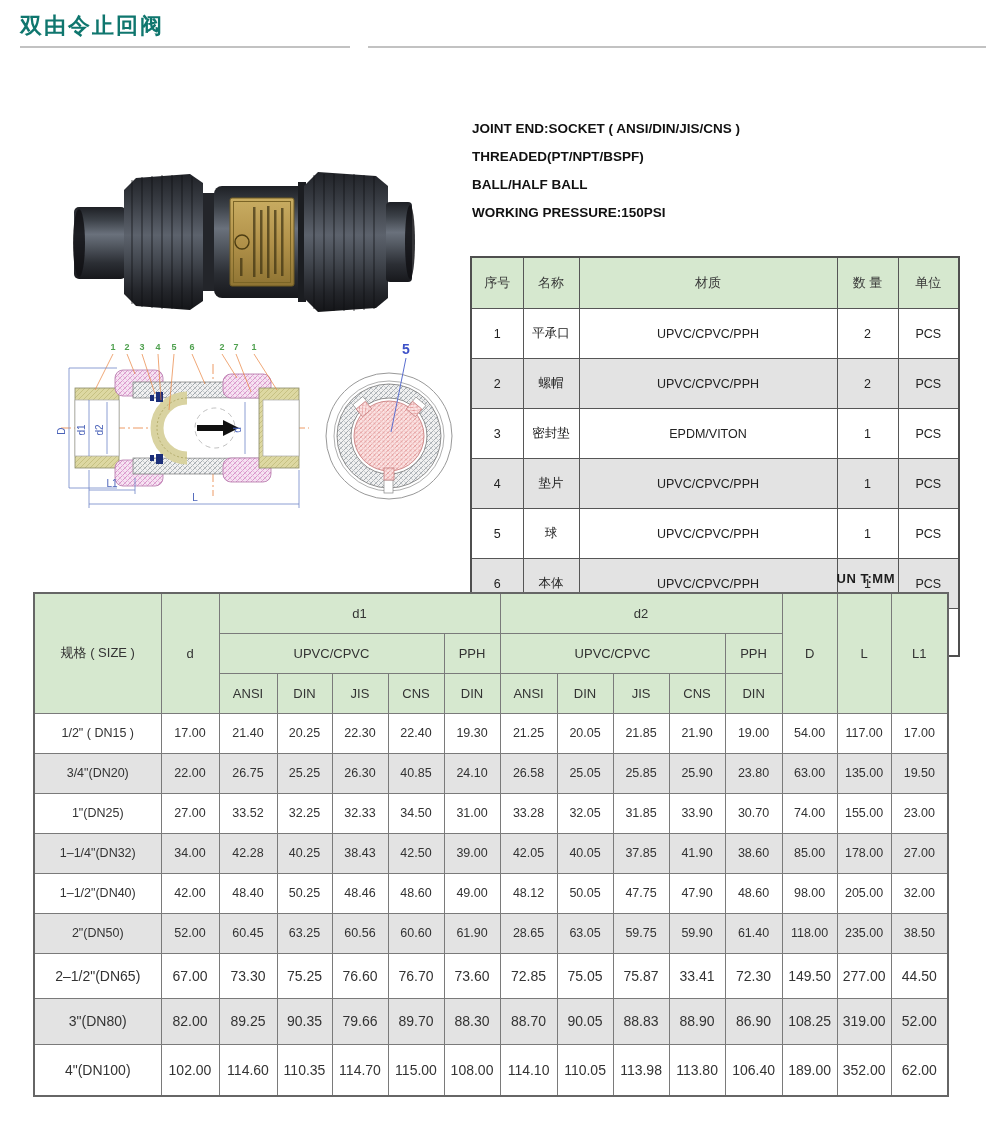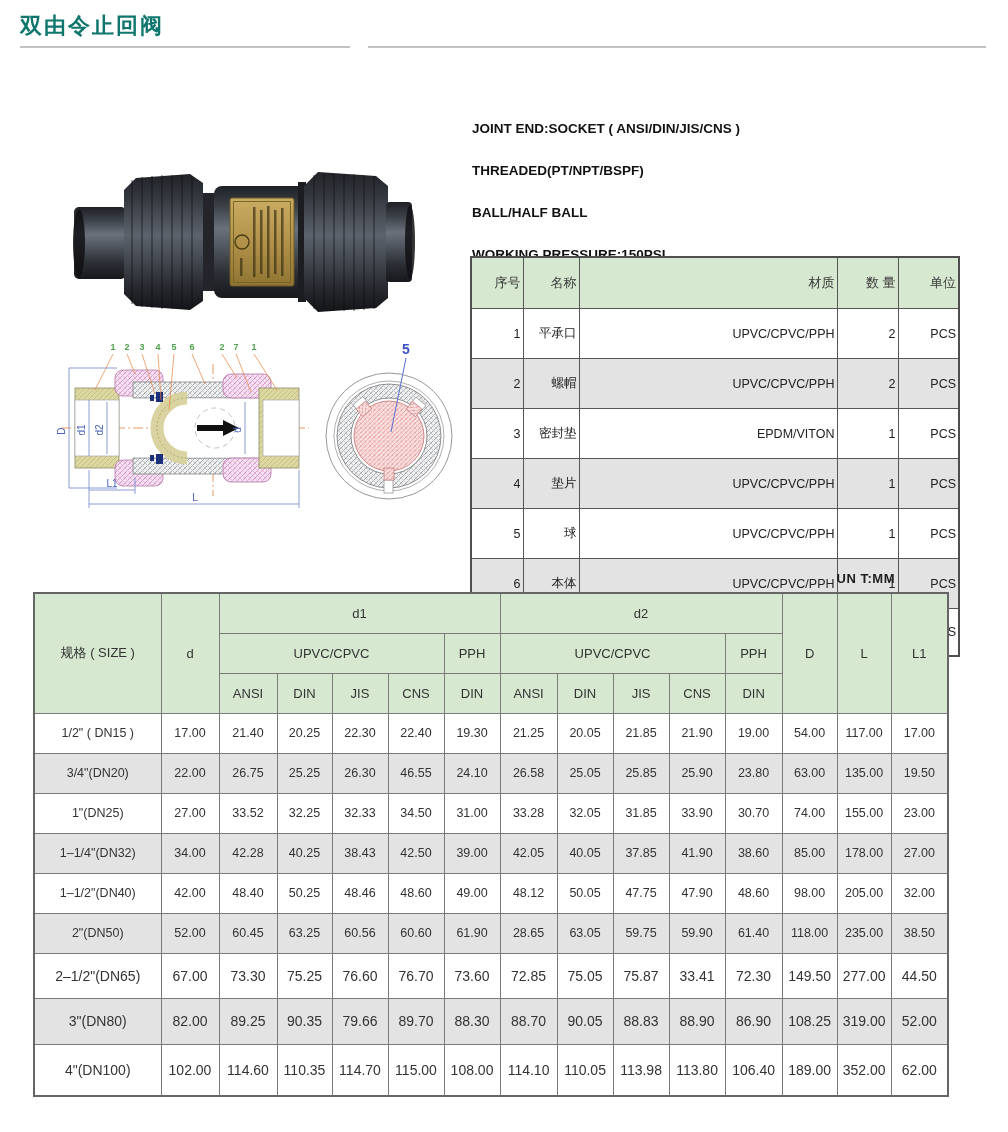--- a/index.html
+++ b/index.html
@@ -13,26 +13,26 @@
   .title-zh { position:absolute; left:20px; top:11px; font-size:22px; font-weight:bold;
               color:#0f766e; letter-spacing:2px; }
   .title-en { position:absolute; left:368px; top:13px; width:618px; text-align:center;
               font-size:21px; font-weight:bold; color:var(--accent-teal); letter-spacing:0.3px; white-space:nowrap; }
   .rule { position:absolute; top:46px; height:2px; background:#c2c2c2; }
   .rule-left  { left:20px;  width:330px; }
   .rule-right { left:368px; width:618px; }
 
   
   .specs { position:absolute; left:472px; top:121px; display:flex; flex-direction:column;
-           gap:27px; font-size:13.5px; font-weight:bold; color:#111; }
+           gap:13px; font-size:13.5px; font-weight:bold; color:#111; }
 
   
   .parts-table { position:absolute; left:470px; top:256px; width:488px;
                  border-collapse:collapse; table-layout:fixed; border:2px solid #4f4f4f; }
-  .parts-table td { border:1px solid #565656; text-align:right; color:#222;
+  .parts-table td { border:1px solid #565656; text-align:center; color:#222;
                     font-size:12.5px; height:19px; padding:16px 2px; }
   .parts-table thead td { background:var(--header-green); height:49px; font-size:13px; color:#3a3a3a; }
   .parts-table tbody tr:nth-child(even) td { background:var(--zebra-gray); }
 
   
   .unit-note { position:absolute; left:785px; top:571px; width:110px; text-align:right;
                font-size:13px; font-weight:bold; color:#1d1d1d; letter-spacing:0.5px; }
   .dim-table { position:absolute; left:33px; top:592px; width:914px;
                border-collapse:collapse; table-layout:fixed; border:2px solid #666; }
   .dim-table td { border:1px solid var(--border-gray); text-align:center;
@@ -400,21 +400,21 @@
     <td>117.00</td>
     <td>17.00</td>
   </tr>
 
   <tr>
     <td>3/4"(DN20)</td>
     <td>22.00</td>
     <td>26.75</td>
     <td>25.25</td>
     <td>26.30</td>
-    <td>46.55</td>
+    <td>40.85</td>
     <td>24.10</td>
     <td>26.58</td>
     <td>25.05</td>
     <td>25.85</td>
     <td>25.90</td>
     <td>23.80</td>
     <td>63.00</td>
     <td>135.00</td>
     <td>19.50</td>
   </tr>

